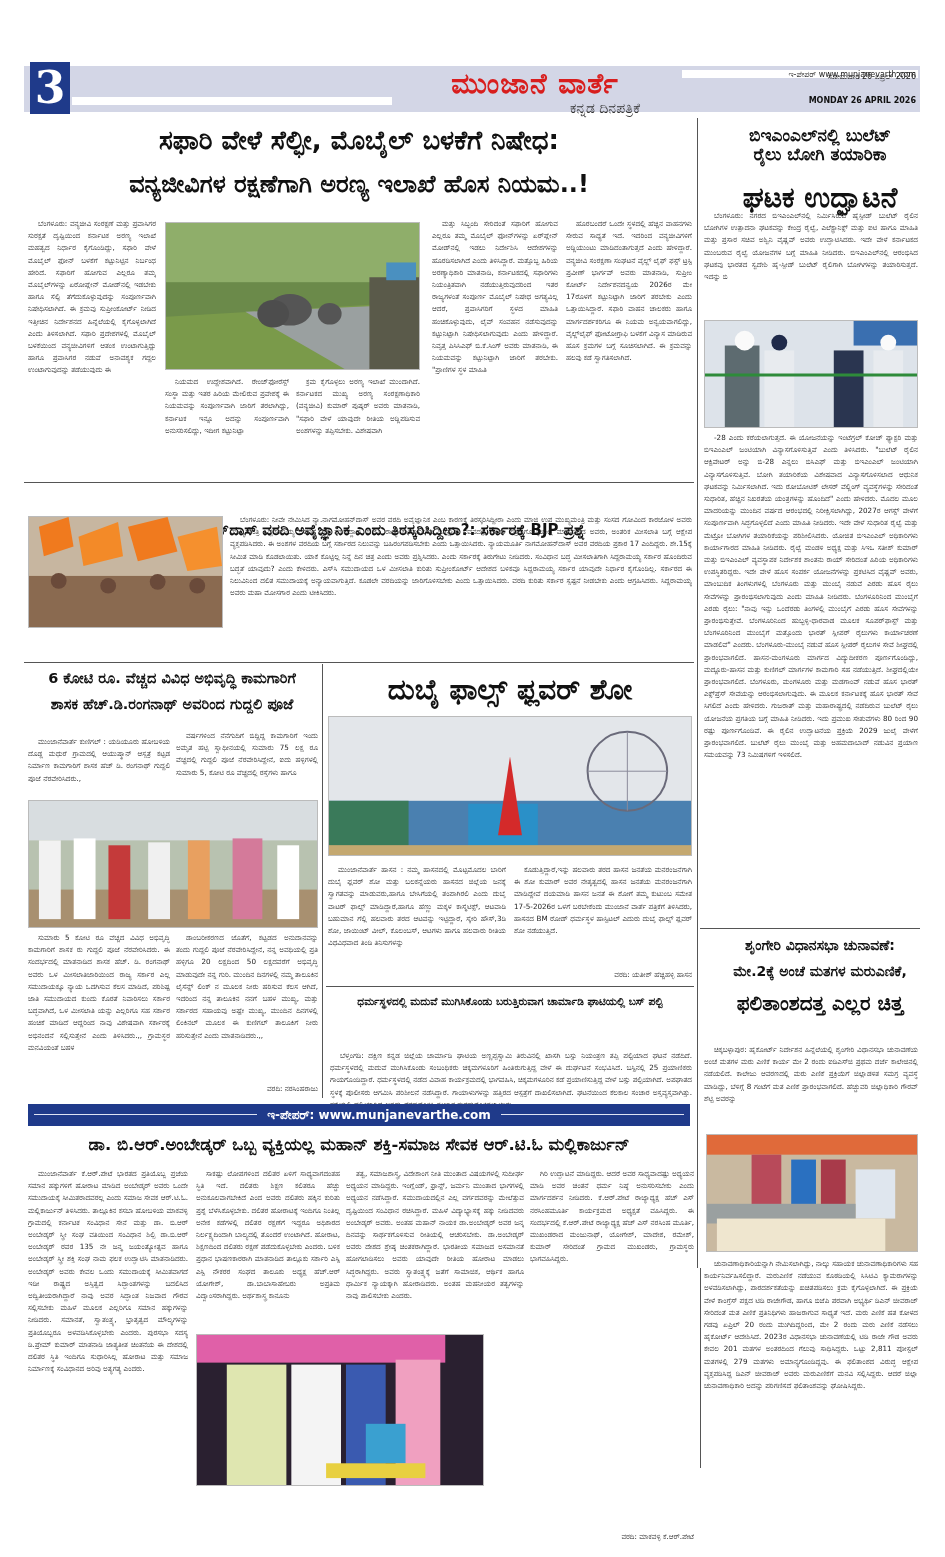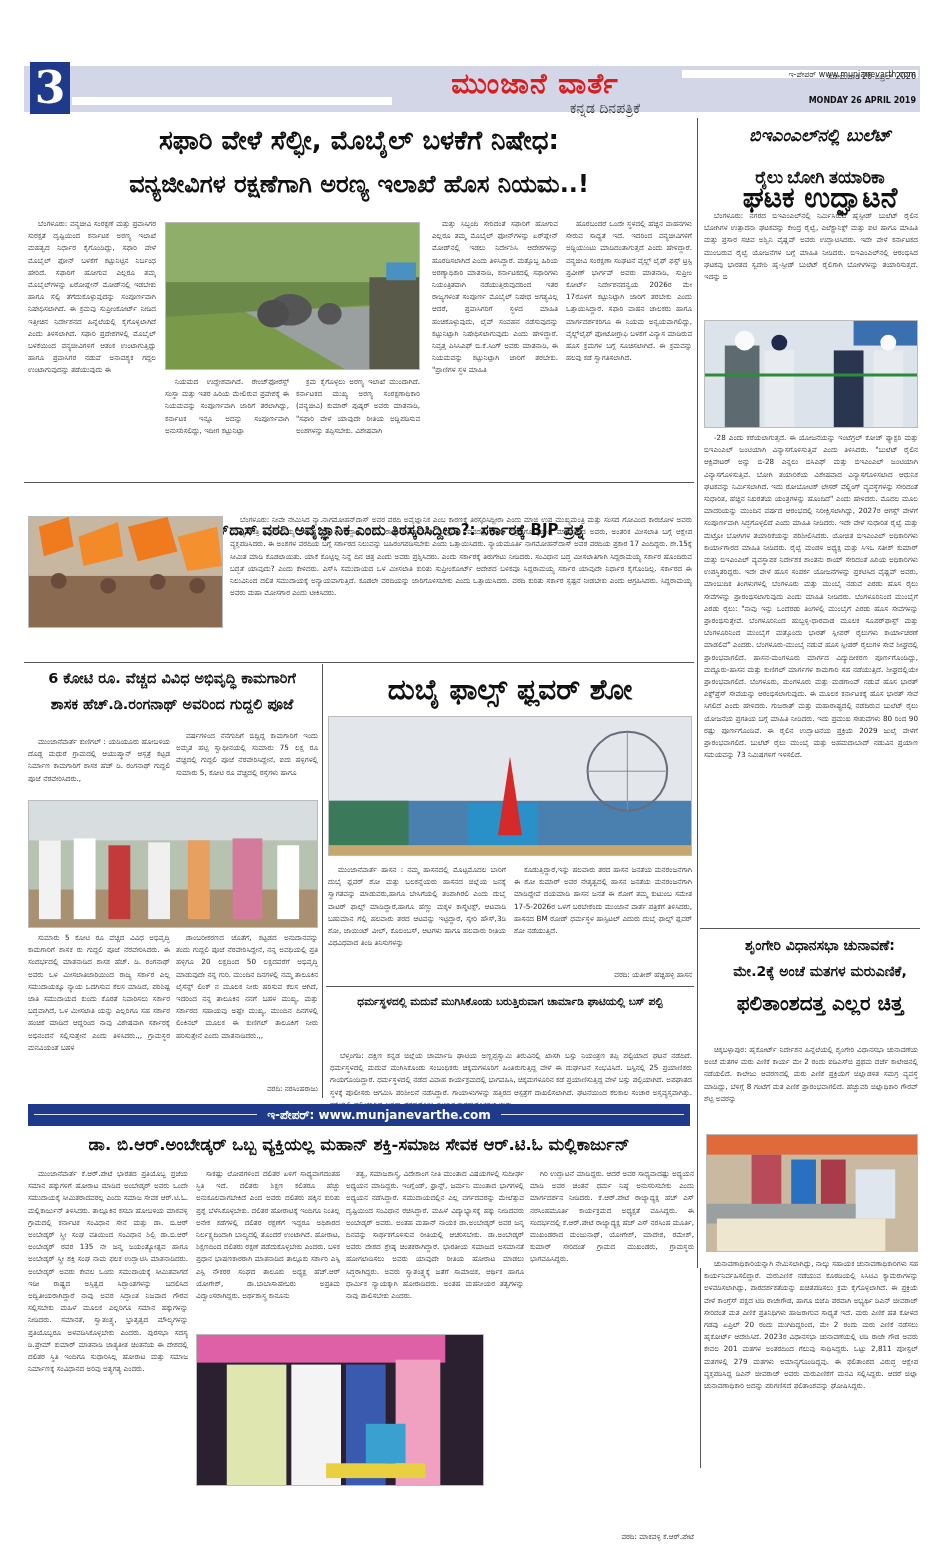--- a/index.html
+++ b/index.html
@@ -52,21 +52,21 @@
 <body>
 
 <div class="abs mast-bar"></div>
 <div class="abs page-num">3</div>
 <div class="abs mast-white"></div>
 <div class="abs mast-title">ಮುಂಜಾನೆ ವಾರ್ತೆ</div>
 <div class="abs mast-sub">ಕನ್ನಡ ದಿನಪತ್ರಿಕೆ</div>
 <div class="abs mast-right-white"></div>
 <div class="abs mast-site">ಇ-ಪೇಪರ್ www.munjanevarth.com</div>
 <div class="abs mast-date-kn">ಸೋಮವಾರ 26 ಏಪ್ರಿಲ್ 2026</div>
-<div class="abs mast-date-en">MONDAY 26 APRIL 2019</div>
+<div class="abs mast-date-en">MONDAY 26 APRIL 2026</div>
 
 <div class="abs vrule" style="left:697px; top:118px; height:1150px;"></div>
 
 <div class="abs h1 lead" style="top:120px;">ಸಫಾರಿ ವೇಳೆ ಸೆಲ್ಫೀ, ಮೊಬೈಲ್ ಬಳಕೆಗೆ ನಿಷೇಧ:</div>
 <div class="abs h1 lead" style="top:164px; font-size:24px;">ವನ್ಯಜೀವಿಗಳ ರಕ್ಷಣೆಗಾಗಿ ಅರಣ್ಯ ಇಲಾಖೆ ಹೊಸ ನಿಯಮ..!</div>
 
 <div class="abs txt" style="left:28px; top:218px; width:128px; height:244px;">
     <p>ಬೆಂಗಳೂರು: ವನ್ಯಜೀವಿ ಸಂರಕ್ಷಣೆ ಮತ್ತು ಪ್ರವಾಸಿಗರ ಸುರಕ್ಷತೆ ದೃಷ್ಟಿಯಿಂದ ಕರ್ನಾಟಕ ಅರಣ್ಯ ಇಲಾಖೆ ಮಹತ್ವದ ನಿರ್ಧಾರ ಕೈಗೊಂಡಿದ್ದು, ಸಫಾರಿ ವೇಳೆ ಮೊಬೈಲ್ ಫೋನ್ ಬಳಕೆಗೆ ಕಟ್ಟುನಿಟ್ಟಿನ ನಿರ್ಬಂಧ ಹೇರಿದೆ. ಸಫಾರಿಗೆ ಹೋಗುವ ಎಲ್ಲರೂ ತಮ್ಮ ಮೊಬೈಲ್‌ಗಳನ್ನು ಏರೋಪ್ಲೇನ್ ಮೋಡ್‌ನಲ್ಲಿ ಇಡಬೇಕು ಹಾಗೂ ಸೆಲ್ಫಿ ತೆಗೆದುಕೊಳ್ಳುವುದನ್ನು ಸಂಪೂರ್ಣವಾಗಿ ನಿಷೇಧಿಸಲಾಗಿದೆ. ಈ ಕ್ರಮವು ಸುಪ್ರೀಂಕೋರ್ಟ್ ನೀಡಿದ ಇತ್ತೀಚಿನ ನಿರ್ದೇಶನದ ಹಿನ್ನೆಲೆಯಲ್ಲಿ ಕೈಗೊಳ್ಳಲಾಗಿದೆ ಎಂದು ತಿಳಿಸಲಾಗಿದೆ. ಸಫಾರಿ ಪ್ರದೇಶಗಳಲ್ಲಿ ಮೊಬೈಲ್ ಬಳಕೆಯಿಂದ ವನ್ಯಜೀವಿಗಳಿಗೆ ಆತಂಕ ಉಂಟಾಗುತ್ತಿದ್ದು ಹಾಗೂ ಪ್ರವಾಸಿಗರ ನಡುವೆ ಅನಾವಶ್ಯಕ ಗದ್ದಲ ಉಂಟಾಗುವುದನ್ನು ತಡೆಯುವುದು ಈ</p>
   </div>
 
@@ -92,22 +92,22 @@
   </div>
 <div class="abs txt" style="left:432px; top:218px; width:126px; height:248px;">
     <p>ಮತ್ತು ಸಿಬ್ಬಂದಿ ಸೇರಿದಂತೆ ಸಫಾರಿಗೆ ಹೋಗುವ ಎಲ್ಲರೂ ತಮ್ಮ ಮೊಬೈಲ್ ಫೋನ್‌ಗಳನ್ನು ಏರ್‌ಪ್ಲೇನ್ ಮೋಡ್‌ನಲ್ಲಿ ಇಡಲು ನಿರ್ದೇಶಿಸಿ ಆದೇಶಗಳನ್ನು ಹೊರಡಿಸಲಾಗಿದೆ ಎಂದು ತಿಳಿಸಿದ್ದಾರೆ. ಮತ್ತೊಬ್ಬ ಹಿರಿಯ ಅರಣ್ಯಾಧಿಕಾರಿ ಮಾತನಾಡಿ, ಕರ್ನಾಟಕದಲ್ಲಿ ಸಫಾರಿಗಳು ನಿಯಂತ್ರಿತವಾಗಿ ನಡೆಯುತ್ತಿರುವುದರಿಂದ ಇತರ ರಾಜ್ಯಗಳಂತೆ ಸಂಪೂರ್ಣ ಮೊಬೈಲ್ ನಿಷೇಧ ಅಗತ್ಯವಿಲ್ಲ ಆದರೆ, ಪ್ರವಾಸಿಗರಿಗೆ ಸ್ಥಳದ ಮಾಹಿತಿ ಹಂಚಿಕೊಳ್ಳುವುದು, ಲೈವ್ ಸಂವಹನ ನಡೆಸುವುದನ್ನು ಕಟ್ಟುನಿಟ್ಟಾಗಿ ನಿಷೇಧಿಸಲಾಗುವುದು ಎಂದು ಹೇಳಿದ್ದಾರೆ. ನಿವೃತ್ತ ಪಿಸಿಸಿಎಫ್ ಬಿ.ಕೆ.ಸಿಂಗ್ ಅವರು ಮಾತನಾಡಿ, ಈ ನಿಯಮವನ್ನು ಕಟ್ಟುನಿಟ್ಟಾಗಿ ಜಾರಿಗೆ ತರಬೇಕು. "ಪ್ರಾಣಿಗಳ ಸ್ಥಳ ಮಾಹಿತಿ</p>
   </div>
 <div class="abs txt" style="left:566px; top:218px; width:126px; height:248px;">
     <p>ಹೊರಬಂದರೆ ಒಂದೇ ಸ್ಥಳದಲ್ಲಿ ಹೆಚ್ಚಿನ ವಾಹನಗಳು ಸೇರುವ ಸಾಧ್ಯತೆ ಇದೆ. ಇದರಿಂದ ವನ್ಯಜೀವಿಗಳಿಗೆ ಅಡ್ಡಿಯುಂಟು ಮಾಡಿದಂತಾಗುತ್ತದೆ ಎಂದು ಹೇಳಿದ್ದಾರೆ. ವನ್ಯಜೀವಿ ಸಂರಕ್ಷಣಾ ಸಂಘಟನೆ ವೈಲ್ಡ್ ಲೈಫ್ ಫಸ್ಟ್ ಟ್ರಸ್ಟಿ ಪ್ರವೀಣ್ ಭಾರ್ಗವ್ ಅವರು ಮಾತನಾಡಿ, ಸುಪ್ರೀಂ ಕೋರ್ಟ್ ನಿರ್ದೇಶನದನ್ವಯ 2026ರ ಮೇ 17ರೊಳಗೆ ಕಟ್ಟುನಿಟ್ಟಾಗಿ ಜಾರಿಗೆ ತರಬೇಕು ಎಂದು ಒತ್ತಾಯಿಸಿದ್ದಾರೆ. ಸಫಾರಿ ವಾಹನ ಚಾಲಕರು ಹಾಗೂ ಮಾರ್ಗದರ್ಶಕರಿಗೂ ಈ ನಿಯಮ ಅನ್ವಯವಾಗಲಿದ್ದು, ವೈಲ್ಡ್‌ಲೈಫ್ ಫೋಟೋಗ್ರಾಫಿ ಬಳಕೆಗೆ ವಿನ್ಯಾಸ ಮಾಡಿರುವ ಹೊಸ ಕ್ರಮಗಳ ಬಗ್ಗೆ ಸೂಚಿಸಲಾಗಿದೆ. ಈ ಕ್ರಮವನ್ನು ಹಲವು ಕಡೆ ಸ್ವಾಗತಿಸಲಾಗಿದೆ.</p>
   </div>
 
 <div class="abs hrule" style="left:24px; top:482px; width:670px;"></div>
 
-<div class="abs h1 side1" style="top:120px;font-style:italic;">ಬಿಇಎಂಎಲ್‌ನಲ್ಲಿ ಬುಲೆಟ್</div>
-<div class="abs h1 side1" style="top:162px;font-family:Liberation Serif, serif;">ರೈಲು ಬೋಗಿ ತಯಾರಿಕಾ</div>
+<div class="abs h1 side1" style="top:120px;">ಬಿಇಎಂಎಲ್‌ನಲ್ಲಿ ಬುಲೆಟ್</div>
+<div class="abs h1 side1" style="top:139px;">ರೈಲು ಬೋಗಿ ತಯಾರಿಕಾ</div>
 <div class="abs h1 side1-big">ಘಟಕ ಉದ್ಘಾಟನೆ</div>
 
 <div class="abs txt" style="left:704px; top:210px; width:214px; height:96px;">
     <p>ಬೆಂಗಳೂರು: ನಗರದ ಬಿಇಎಂಎಲ್‌ನಲ್ಲಿ ನಿರ್ಮಿಸಿರುವ ಹೈಸ್ಪೀಡ್ ಬುಲೆಟ್ ರೈಲಿನ ಬೋಗಿಗಳ ಉತ್ಪಾದನಾ ಘಟಕವನ್ನು ಕೇಂದ್ರ ರೈಲ್ವೆ, ಎಲೆಕ್ಟ್ರಾನಿಕ್ಸ್ ಮತ್ತು ಐಟಿ ಹಾಗೂ ಮಾಹಿತಿ ಮತ್ತು ಪ್ರಸಾರ ಸಚಿವ ಅಶ್ವಿನಿ ವೈಷ್ಣವ್ ಅವರು ಉದ್ಘಾಟಿಸಿದರು. ಇದೇ ವೇಳೆ ಕರ್ನಾಟಕದ ಮುಂಬರುವ ರೈಲ್ವೆ ಯೋಜನೆಗಳ ಬಗ್ಗೆ ಮಾಹಿತಿ ನೀಡಿದರು. ಬಿಇಎಂಎಲ್‌ನಲ್ಲಿ ಆರಂಭಿಸಿದ ಘಟಕವು ಭಾರತದ ಸ್ವದೇಶಿ ಹೈ-ಸ್ಪೀಡ್ ಬುಲೆಟ್ ರೈಲಿಗಾಗಿ ಬೋಗಿಗಳನ್ನು ತಯಾರಿಸುತ್ತದೆ. ಇದನ್ನು ಬಿ</p>
   </div>
 
 <div class="abs photo" style="left:704px; top:320px; width:214px; height:108px;">
   <svg viewBox="0 0 214 108" preserveAspectRatio="none">
     <rect width="214" height="108" fill="#dde3ea"></rect>
     <rect x="150" y="0" width="64" height="25" fill="#3a6fb0"></rect>

